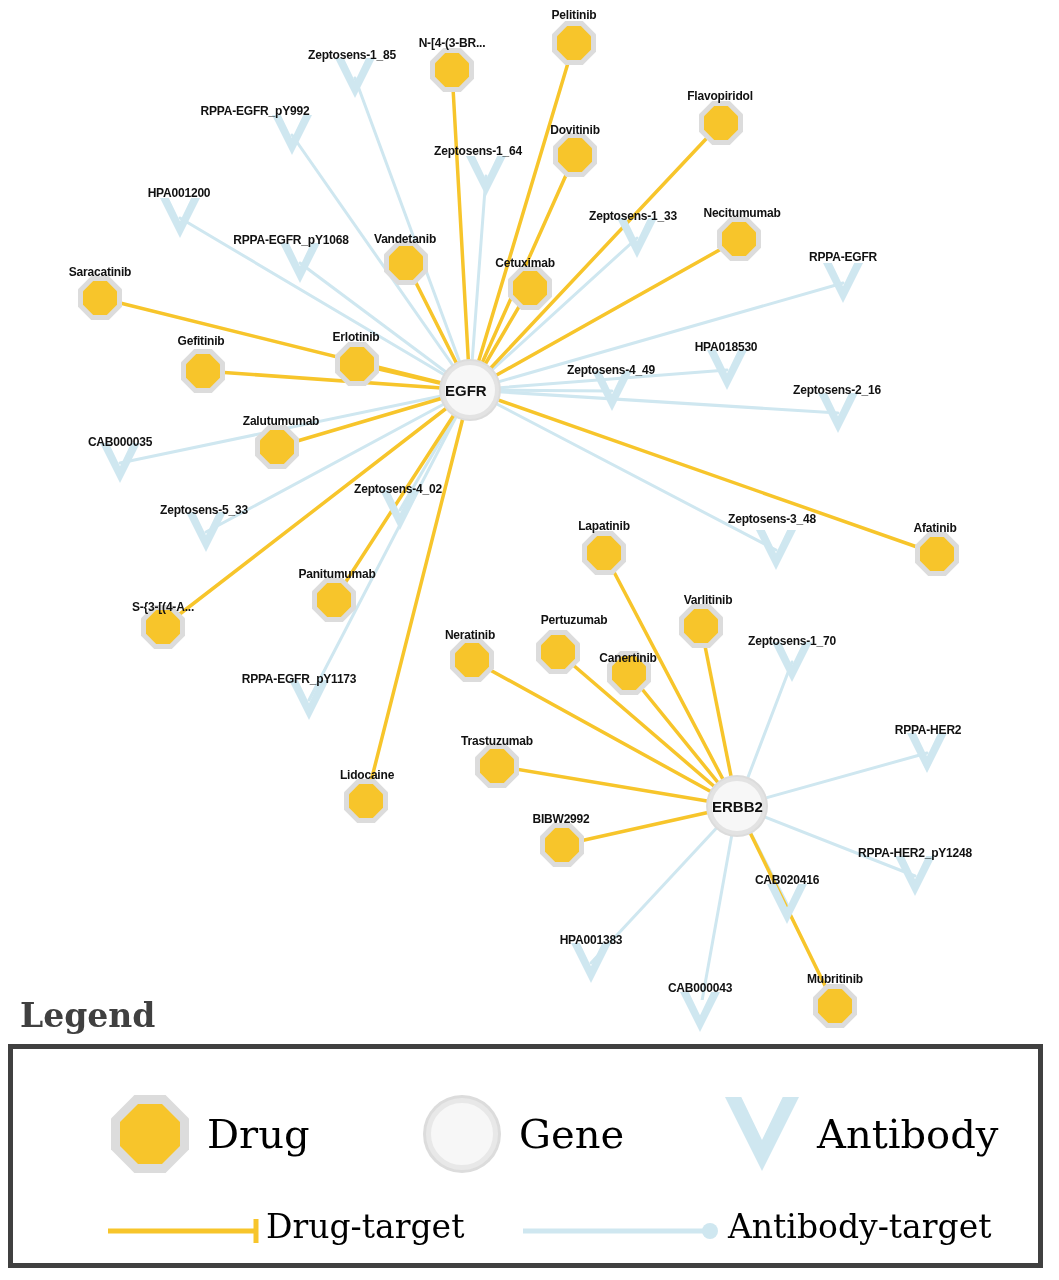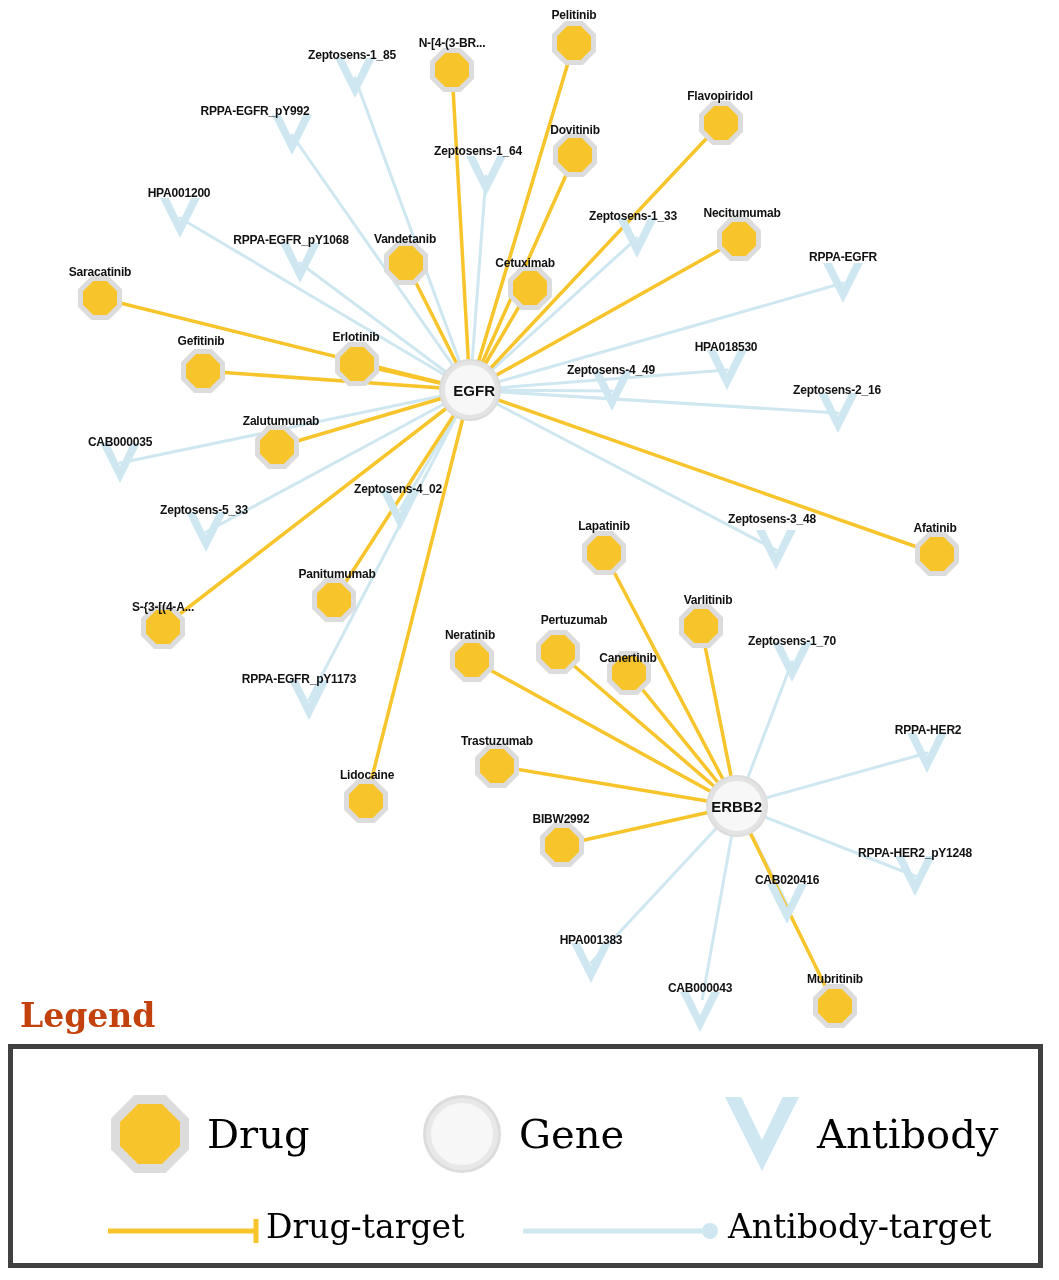--- a/index.html
+++ b/index.html
@@ -35,36 +35,36 @@
     display:flex;align-items:center;justify-content:center;
   }
   
   .gene-wrap{
     width:62px;height:62px;border-radius:50%;
     background:#dcdcdc;display:flex;align-items:center;justify-content:center;
   }
   .gene-in{
     width:50px;height:50px;border-radius:50%;
     background:#f7f7f7;border:4px solid #e3e3e3;
-    display:flex;align-items:center;justify-content:flex-end;
+    display:flex;align-items:center;justify-content:flex-start;
   }
   .gene-label{
     font-weight:bold;font-size:15px;color:#111;
   }
   
   .ab{
     width:40px;height:40px;
     background:#cfe7f0;
     clip-path:polygon(0% 0%,22% 0%,50% 58%,78% 0%,100% 0%,50% 100%);
   }
   
   #legend-title{
     position:absolute;left:20px;top:996px;
     font-family:"DejaVu Serif", serif;
-    font-size:33px;font-weight:bold;color:#c2410c;
+    font-size:33px;font-weight:bold;color:#404040;
   }
   #legend-box{
     position:absolute;left:8px;top:1044px;width:1035px;height:224px;
     border:5px solid #404040;background:#fff;box-sizing:border-box;
   }
   .leg-row1{position:absolute;left:0;top:46px;width:100%;height:90px;}
   .leg-item{position:absolute;display:flex;align-items:center;gap:18px;}
   .leg-text{
     font-family:"DejaVu Serif", serif;font-size:40px;color:#000;
   }

